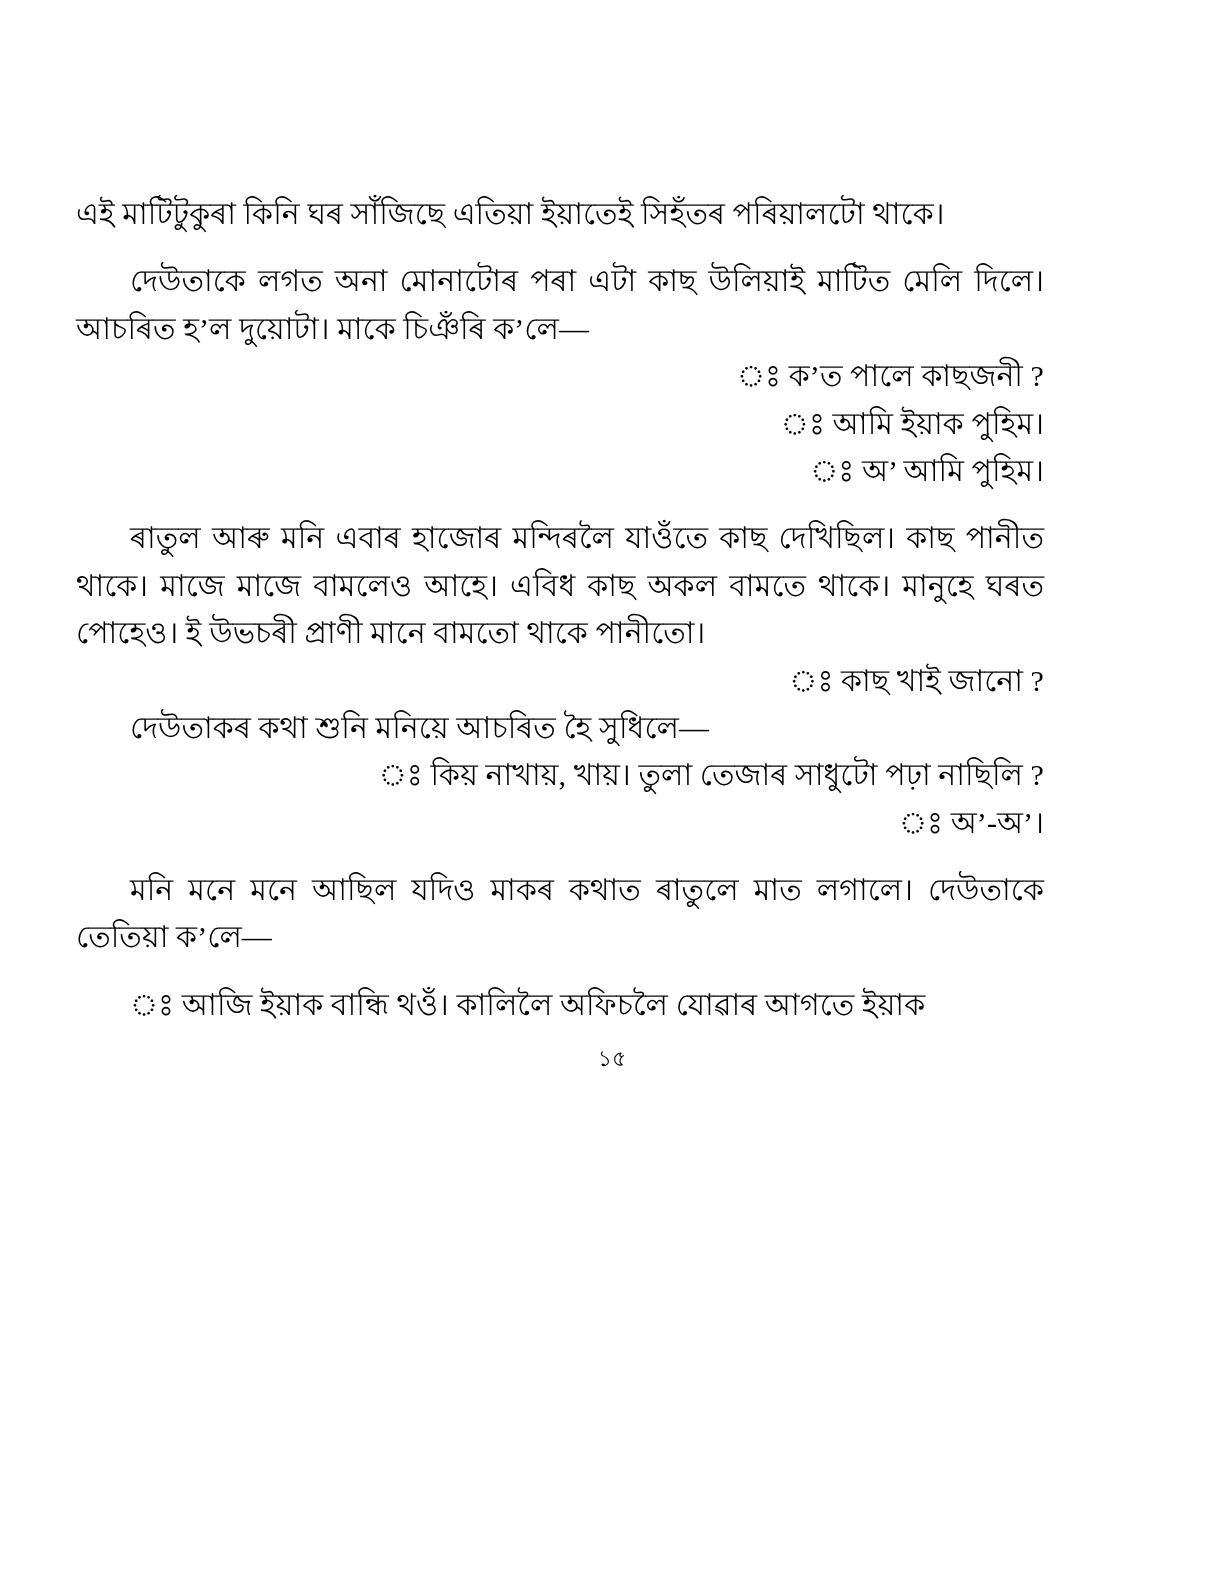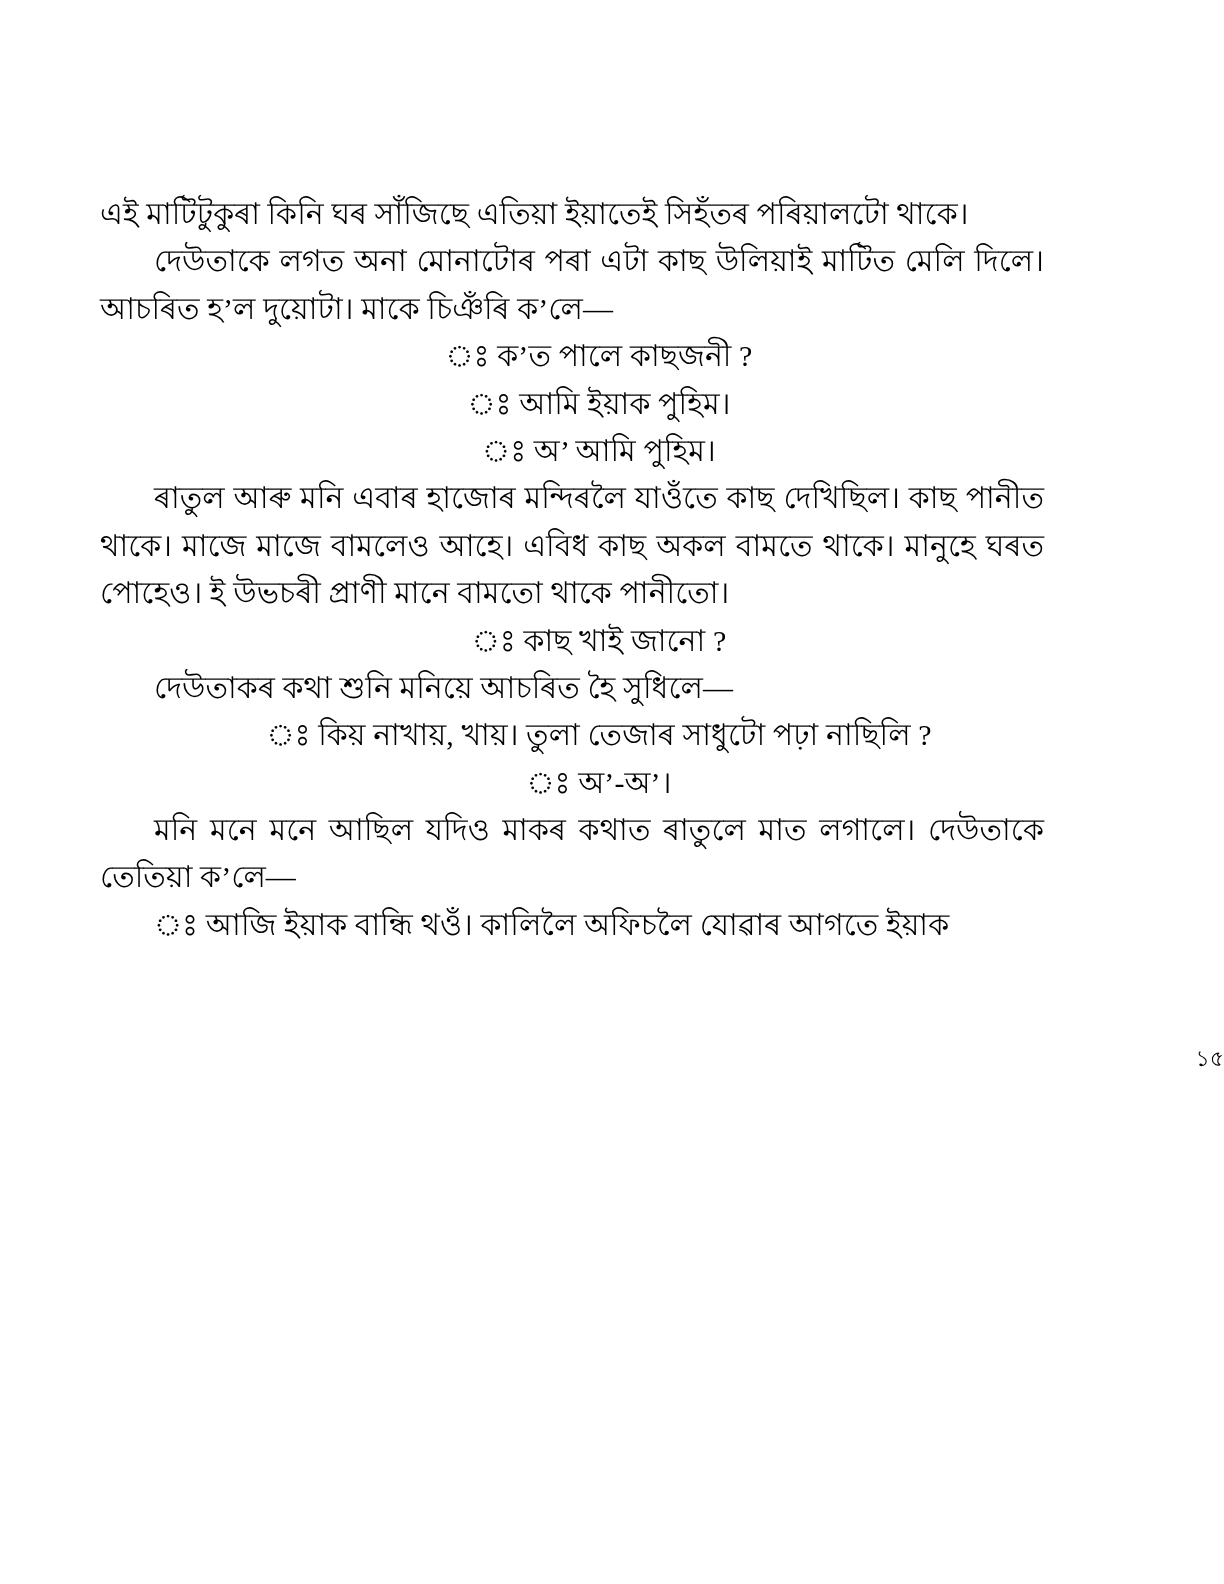--- a/index.html
+++ b/index.html
@@ -15,49 +15,50 @@
     position: relative;
     overflow: hidden;
   }
   .page {
     position: absolute;
     left: 0;
     top: 0;
     width: 1224px;
     height: 1164px;
     box-sizing: border-box;
-    padding: 190px 180px 60px 100px;
+    padding: 190px 180px 60px 76px;
   }
   .body-text {
     font-size: 30px;
     line-height: 1.58;
     text-align: justify;
     text-justify: inter-word;
     letter-spacing: 0.1px;
   }
   .para {
     margin: 0 0 0 0;
     text-indent: 0;
   }
   .para.indent {
     text-indent: 54px;
+    margin-top: 20px;
   }
   .para.dialogue {
     text-indent: 54px;
-    text-align: center;
+    text-align: right;
   }
   .para.plain {
     text-align: left;
   }
   .page-number {
     position: absolute;
     left: 0;
     right: 0;
     bottom: 86px;
-    text-align: right;
+    text-align: center;
     font-size: 22px;
     font-family: "Liberation Serif", "DejaVu Serif", serif;
     color: #000000;
   }
 </style>
 </head>
 <body>
 
 <div class="page">
   <div class="body-text">

